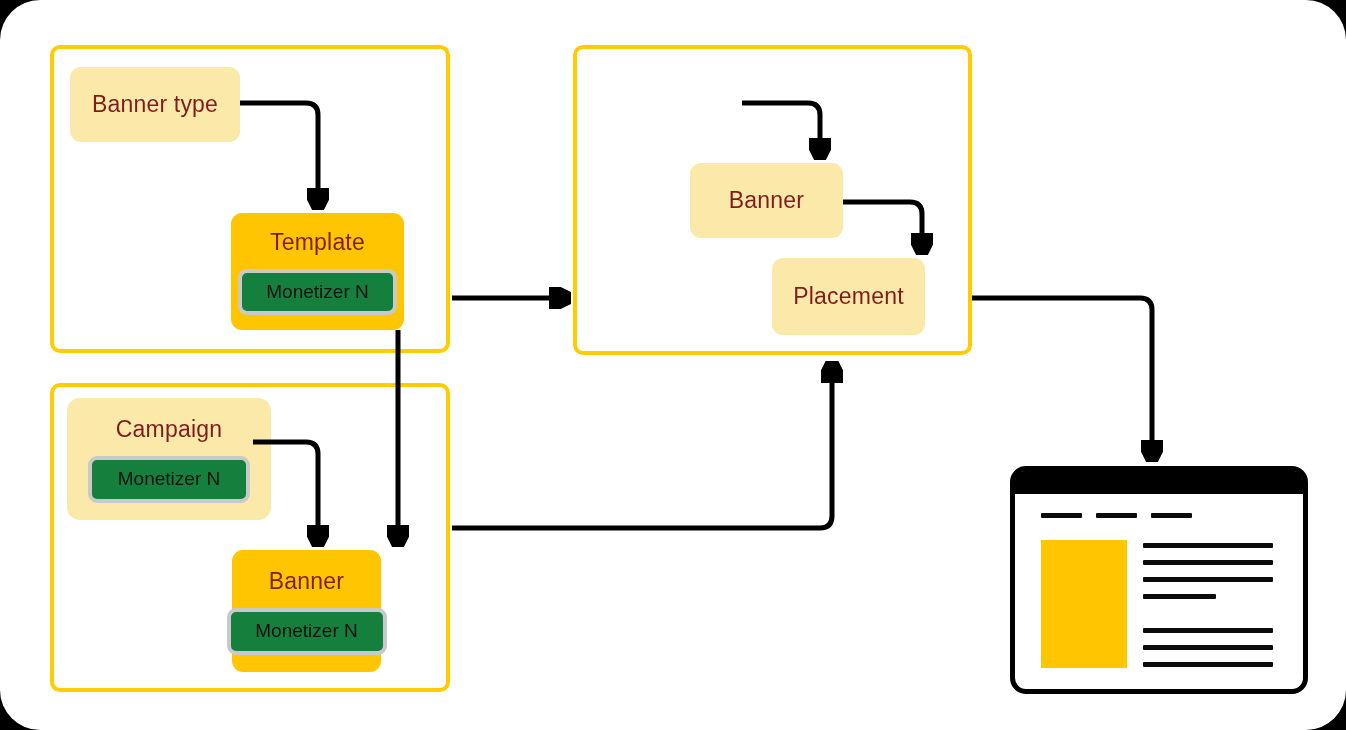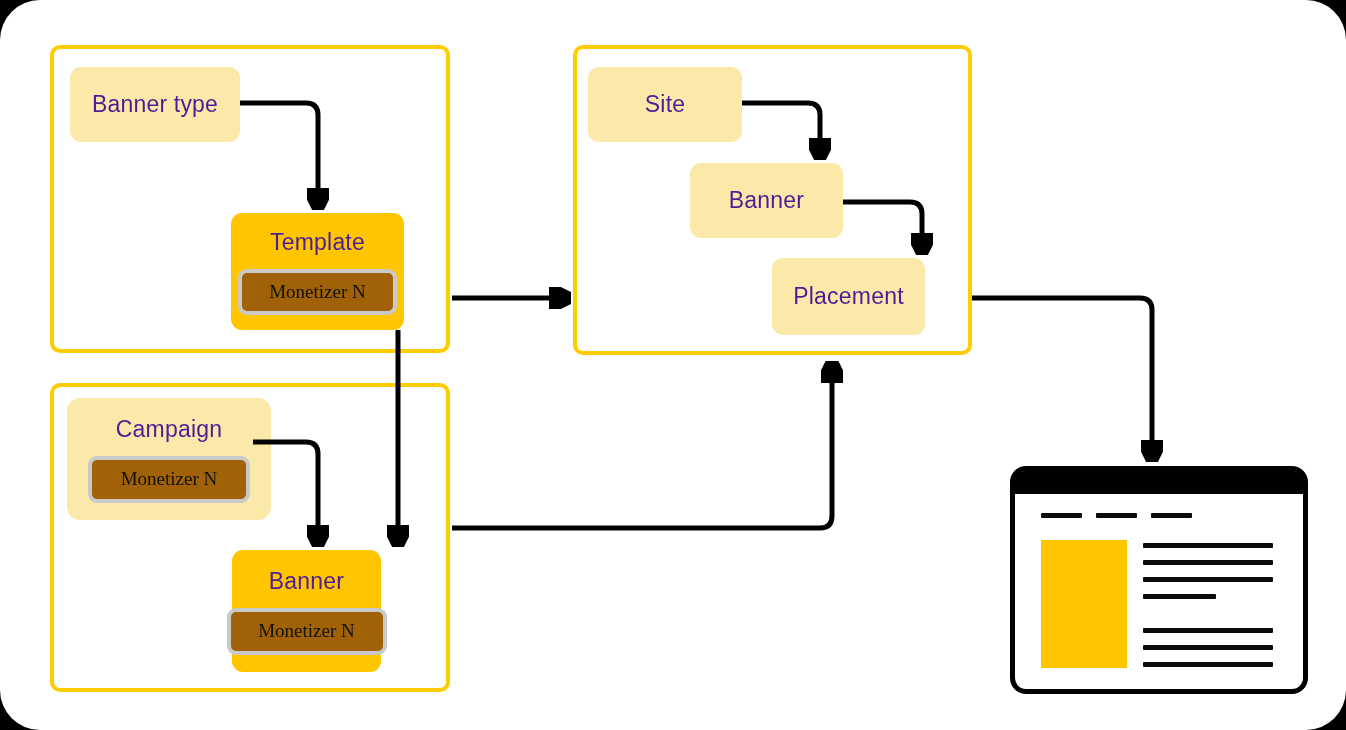--- a/index.html
+++ b/index.html
@@ -37,36 +37,35 @@
     flex-direction: column;
     align-items: center;
     justify-content: center;
     gap: 13px;
     z-index: 2;
   }
   .node-light { background: #FBE9A9; }
   .node-gold  { background: #FFC600; }
   .node-label {
     font-size: 23px;
-    color: #4c1d95;
+    color: #7f1d1d;
     letter-spacing: 0.2px;
     white-space: nowrap;
   }
   .chip {
     box-sizing: border-box;
-    background: #a16207;
+    background: #15803d;
     border: 4px solid #C9C9C9;
     border-radius: 9px;
     display: flex;
     align-items: center;
     justify-content: center;
     font-size: 19px;
     color: #111;
     white-space: nowrap;
-    font-family: Liberation Serif, serif;
   }
 
   .node-banner-type { left: 70px;  top: 67px;  width: 170px; height: 75px; }
   .node-template    { left: 231px; top: 213px; width: 173px; height: 117px; padding: 10px 0 10px; }
   .node-template .chip { width: 159px; height: 46px; }
   .node-campaign    { left: 67px;  top: 398px; width: 204px; height: 122px; border-radius: 13px; }
   .node-campaign .chip { width: 162px; height: 47px; }
   .node-banner      { left: 232px; top: 550px; width: 149px; height: 122px; }
   .node-banner .chip { width: 160px; height: 47px; }
   .node-site        { left: 588px; top: 67px;  width: 154px; height: 75px; }
@@ -147,23 +146,20 @@
 
   <div class="node node-light node-campaign">
     <span class="node-label">Campaign</span>
     <span class="chip">Monetizer N</span>
   </div>
   <div class="node node-gold node-banner">
     <span class="node-label">Banner</span>
     <span class="chip">Monetizer N</span>
   </div>
 
-  <div class="node node-light node-site">
-    <span class="node-label">Site</span>
-  </div>
   <div class="node node-light node-section">
     <span class="node-label">Banner</span>
   </div>
   <div class="node node-light node-placement">
     <span class="node-label">Placement</span>
   </div>
 
   <div class="browser">
     <div class="browser-titlebar"></div>
     <div class="browser-nav">

